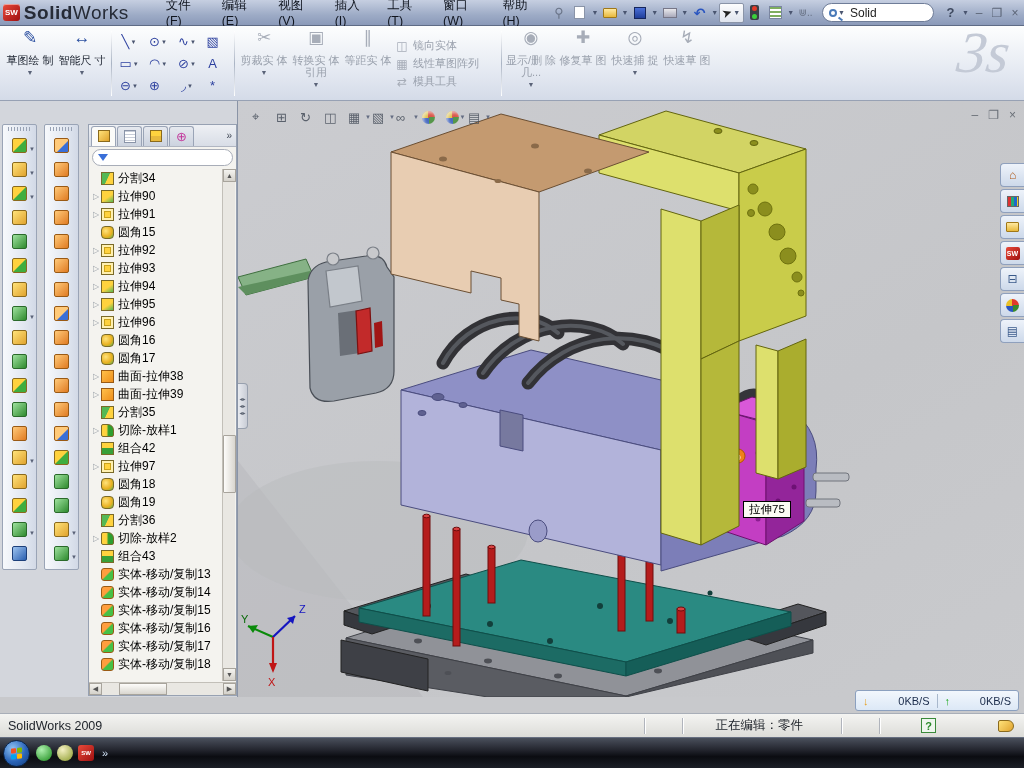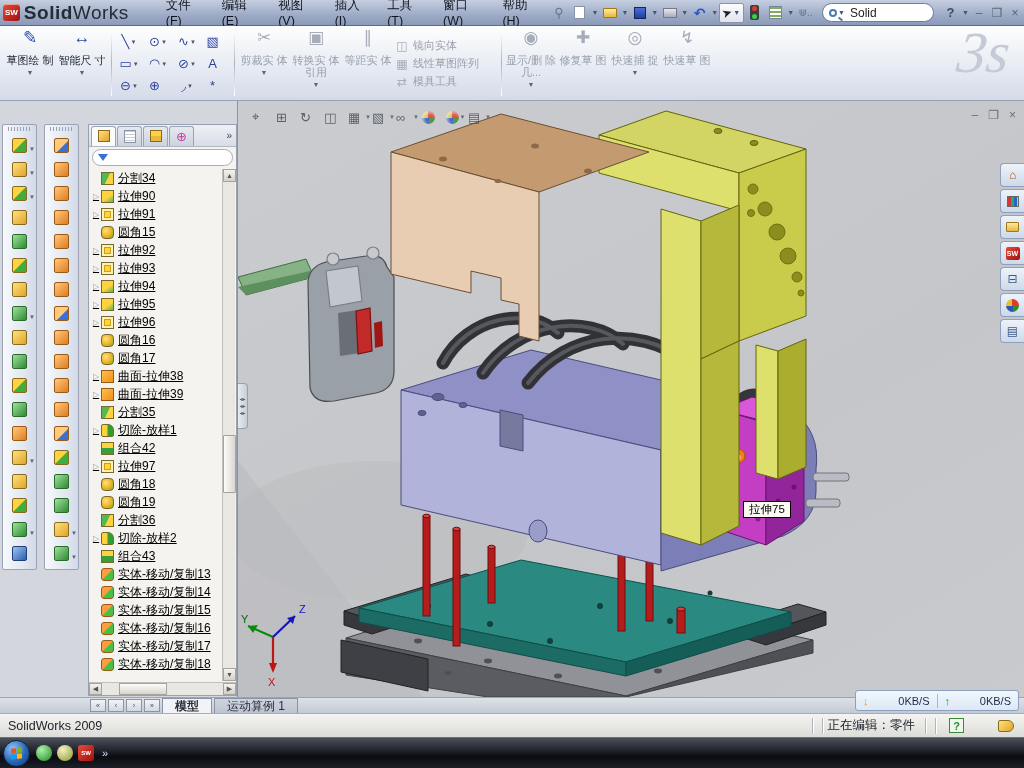--- a/index.html
+++ b/index.html
@@ -97,21 +97,21 @@
     background-image:repeating-linear-gradient(#c8cdd8 0 1px,#fff 1px 3px);}
   .pt-config{width:12px;height:12px;background:linear-gradient(180deg,#ffd23e 50%,#e8b93c 50%);border:1px solid #8a6a1d;}
   .pt-dimx{font-size:13px;color:#c3399c;}
   .pchev{margin-left:auto;margin-right:4px;font-size:10px;color:#3f4754;}
   .filterrow{height:20px;display:flex;align-items:center;padding:1px 3px;}
   .filterbox{flex:1;height:17px;border:1px solid #a8adb8;border-radius:9px;background:#fff;
     display:flex;align-items:center;padding-left:5px;}
   .funnel{width:0;height:0;border-left:5px solid transparent;border-right:5px solid transparent;
     border-top:7px solid #3a6fd8;position:relative;}
   .tree{position:absolute;left:2px;top:44px;right:15px;bottom:14px;overflow:hidden;}
-  .trow{height:18px;display:flex;align-items:center;font-size:12px;color:#000;white-space:nowrap;text-decoration:underline;}
+  .trow{height:18px;display:flex;align-items:center;font-size:12px;color:#000;white-space:nowrap;}
   .texp{width:10px;font-size:8px;color:#9aa0a8;text-align:center;flex:none;}
   .fi{width:13px;height:13px;border:1px solid #7a6a28;flex:none;margin-right:4px;}
   .fi-split{background:linear-gradient(115deg,#54b854 48%,#ffd23e 52%);}
   .fi-extrude{background:linear-gradient(145deg,#ffd23e 55%,#54b854);}
   .fi-extrude2{background:#ffd23e;box-shadow:inset 0 0 0 2px #fff0b0,inset 0 0 0 3px #caa21a;}
   .fi-fillet{background:radial-gradient(circle at 35% 35%,#ffe27a,#e8b020 60%,#54b854);border-radius:4px;}
   .fi-surface{background:linear-gradient(135deg,#ffc04a,#ef8f1c);border-color:#9a5a14;}
   .fi-loftcut{background:linear-gradient(90deg,#ffd23e 40%,#2e9e2e 60%);border-radius:2px 6px 2px 2px;}
   .fi-combine{background:linear-gradient(180deg,#ffd23e 50%,#38a038 50%);}
   .fi-movecopy{background:linear-gradient(135deg,#ff9e3e 45%,#46c046 55%);border-radius:3px;border-color:#9a5a14;}
@@ -160,21 +160,21 @@
     border:1px solid #8a94a6;font-size:7px;color:#3f4754;display:flex;align-items:center;justify-content:center;}
   .dtab{font-size:12px;padding:0 12px;height:15px;display:flex;align-items:center;
     border:1px solid #8a94a6;border-bottom:none;background:linear-gradient(#cfd5df,#bcc3d0);color:#2a2f38;margin-left:2px;}
   .dtab.active{background:#f2f3f6;font-weight:bold;}
 
   
   .statusbar{position:absolute;left:0;top:713px;width:1024px;height:24px;
     background:linear-gradient(#f4f4f2,#dcdcd8);border-top:1px solid #a8aeb8;
     display:flex;align-items:center;font-size:12.5px;color:#1c2128;}
   .sb-left{margin-left:8px;}
-  .sb-right{margin-left:auto;display:flex;align-items:center;}
+  .sb-right{margin-left:auto;display:flex;align-items:center;gap:28px;}
   .sb-groove{width:2px;height:16px;border-left:1px solid #b0b4bc;border-right:1px solid #fff;margin:0 4px;}
   .sb-q{width:15px;height:15px;border:1px solid #3a8a3a;background:#eef6ee;color:#2a8a2a;
     font-size:11px;font-weight:bold;display:flex;align-items:center;justify-content:center;margin:0 8px;}
   .sb-tag{width:16px;height:12px;background:linear-gradient(135deg,#ffe27a,#e0a32e);border:1px solid #8a6a1d;
     border-radius:2px 6px 6px 2px;margin:0 10px 0 26px;}
 
   
   .netwidget{position:absolute;left:855px;top:690px;width:164px;height:21px;z-index:60;
     background:linear-gradient(#f2f7fd,#dce8f6);border:1px solid #8ba0bf;border-radius:3px;
     display:flex;align-items:center;font-size:11px;color:#1a2b4a;}
@@ -979,35 +979,20 @@
       <div class="splitter-tab">
         <span>◂▸</span>
           <span>◂▸</span>
           <span>◂▸</span>
       </div>
 
       <div class="tooltip">拉伸75</div>
     </div>
   </div>
 
-  <div class="doctabs">
-    <div style="width:88px"></div>
-    <div style="display:flex">
-
-    <div class="navbtn">«</div>
-        <div class="navbtn">‹</div>
-        <div class="navbtn">›</div>
-        <div class="navbtn">»</div>
-      </div>
-    <div style="display:flex">
-
-    <div class="dtab active">模型</div>
-        <div class="dtab">运动算例 1</div>
-      </div>
-  </div>
 
   <div class="statusbar">
     <span class="sb-left">SolidWorks 2009</span>
     <div class="sb-right">
       <span class="sb-groove"></span>
         <span class="sb-groove"></span>
       <span>正在编辑：零件</span>
       <span class="sb-groove" style="margin-left:10px"></span>
         <span class="sb-groove"></span>
       <span class="sb-q">?</span>

